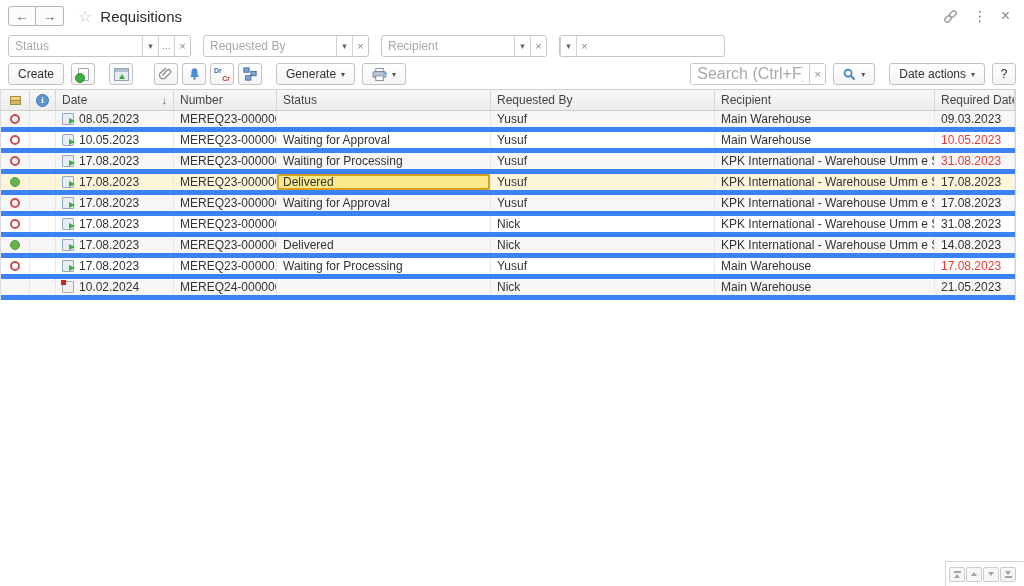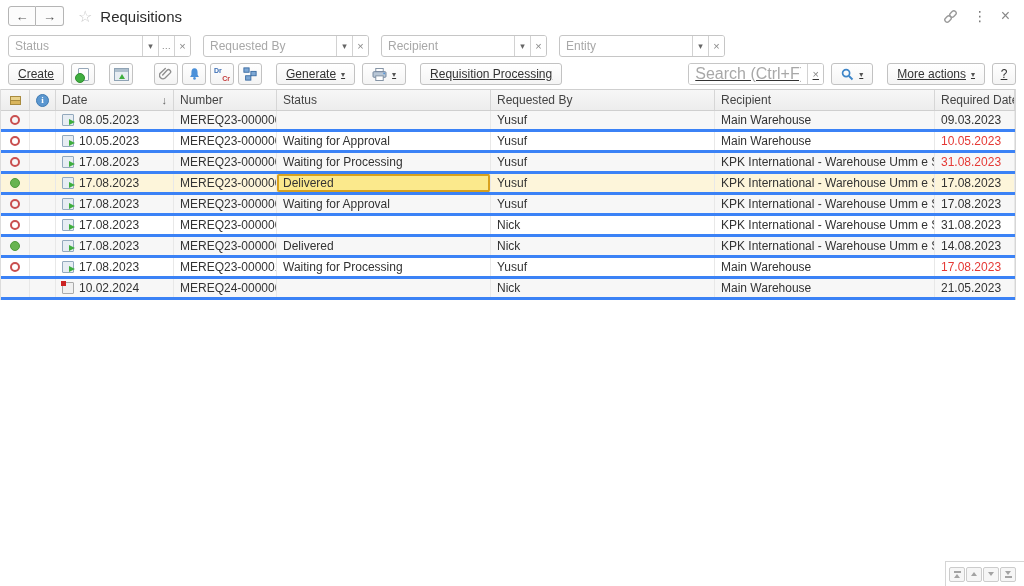--- a/index.html
+++ b/index.html
@@ -31,21 +31,21 @@
                   font-family:"Liberation Sans", sans-serif; }
   .ffield input::placeholder { color:#a8a8a8; }
   .fseg { width:16px; display:flex; align-items:center; justify-content:center;
           border-left:1px solid #d2d2d2; color:#666; font-size:9px; cursor:pointer;
           background:#fff; }
   .fseg.clear { font-size:11px; color:#888; }
   .fseg.dots { font-size:9px; letter-spacing:0.5px; color:#777; }
   .w-status { width:183px; } .w-std { width:166px; }
 
   
-  .toolbar { display:flex; align-items:center; padding:2px 8px 4px 8px;text-decoration:underline; }
+  .toolbar { display:flex; align-items:center; padding:2px 8px 4px 8px; }
   .btn { display:inline-flex; align-items:center; justify-content:center; gap:5px;
          height:22px; padding:0 9px; border:1px solid #c2c2c2; border-radius:3px;
          background:linear-gradient(#ffffff,#f4f4f4); color:#333; font-size:12px;
          cursor:pointer; white-space:nowrap; }
   .btn.icon-only { width:24px; padding:0; }
   .caret { font-size:8px; color:#555; }
   .gap-s { width:7px; } .gap-m { width:14px; } .gap-g { width:4px; }
   .tspacer { flex:1; }
   .searchbox { display:flex; align-items:stretch; width:136px; height:22px;
                border:1px solid #c6c6c6; border-radius:3px; overflow:hidden; background:#fff; }
@@ -82,21 +82,21 @@
   .sort-arrow { color:#666; font-size:11px; }
   .pkg-ic { width:11px; height:9px; background:#d9b55c; border:1px solid #a98b3e;
             position:relative; }
   .pkg-ic::before { content:""; position:absolute; top:-1px; left:-1px; right:-1px;
             height:3px; background:#e9d28b; border:1px solid #a98b3e; }
   .info-ic { width:13px; height:13px; border-radius:50%; background:#5b97d0;
              border:1px solid #3f7ab2; color:#fff; font-size:9px; font-weight:bold;
              font-family:"Liberation Serif", serif; display:flex; align-items:center;
              justify-content:center; }
 
-  .trow { height:21px; border-bottom:3px solid #3b82f6; background:#fff; cursor:default; }
+  .trow { height:21px; border-bottom:5px solid #3b82f6; background:#fff; cursor:default; }
   .trow.alt { background:#f7f7f7; }
   .trow.selected { background:#fdf5da; }
   .cell { display:flex; align-items:center; padding:0 6px; overflow:hidden;
           white-space:nowrap; border-right:1px solid #e8e8e8; }
   .cell.center { justify-content:center; padding:0; }
   .c-status.active-cell { background:#fbe98c; box-shadow:inset 0 0 0 2px #d8a11e;
                           border-radius:2px; }
   .txt.overdue { color:#e53935; }
 
   .ind { width:10px; height:10px; border-radius:50%; }
@@ -163,21 +163,20 @@
       <input placeholder="Requested By" style="">
       <span class="fseg">▾</span>
       <span class="fseg clear">×</span>
     </div>
     <div class="ffield w-std">
       <input placeholder="Recipient" style="">
       <span class="fseg">▾</span>
       <span class="fseg clear">×</span>
     </div>
     <div class="ffield w-std">
-      <input placeholder="Entity" style="">
       <span class="fseg">▾</span>
       <span class="fseg clear">×</span>
     </div>
   </div>
 
   <div class="toolbar">
     <button class="btn">Create</button>
     <span class="gap-s"></span>
     <button class="btn icon-only">
       <span class="ic-docnew"></span>
@@ -224,37 +223,36 @@
     <button class="btn">
       <svg width="15" height="13" viewBox="0 0 16 14">
         <rect x="4" y="0.5" width="8" height="3.5" fill="#ffffff" stroke="#7d8da0"></rect>
         <rect x="1" y="4" width="14" height="6" rx="1" fill="#b9c7d6" stroke="#6f829a"></rect>
         <rect x="4" y="8.5" width="8" height="5" fill="#ffffff" stroke="#7d8da0"></rect>
         <circle cx="13" cy="5.8" r="0.9" fill="#4a90d9"></circle>
       </svg>
       <span class="caret">▾</span>
     </button>
     <span class="gap-m"></span>
-    <button class="btn">Requisition Processing</button>
     <div class="tspacer"></div>
     <div class="searchbox">
       <input placeholder="Search (Ctrl+F)" style="">
       <span class="fseg clear">×</span>
     </div>
     <span class="gap-s"></span>
     <button class="btn">
       <svg width="13" height="13" viewBox="0 0 14 14">
         <circle cx="5.5" cy="5.5" r="3.8" fill="none" stroke="#3d85c8" stroke-width="1.8"></circle>
         <line x1="8.6" y1="8.6" x2="12.4" y2="12.4" stroke="#3d85c8" stroke-width="2"></line>
       </svg>
       <span class="caret">▾</span>
     </button>
     <span class="gap-m"></span>
     <button class="btn">
-      <span>More actions</span>
+      <span>Date actions</span>
       <span class="caret">▾</span>
     </button>
     <span class="gap-s"></span>
     <button class="btn icon-only">?</button>
   </div>
 
   <div class="grid">
     <div class="gridrow ghead">
       <div class="hcell center">
         <span class="pkg-ic"></span>

